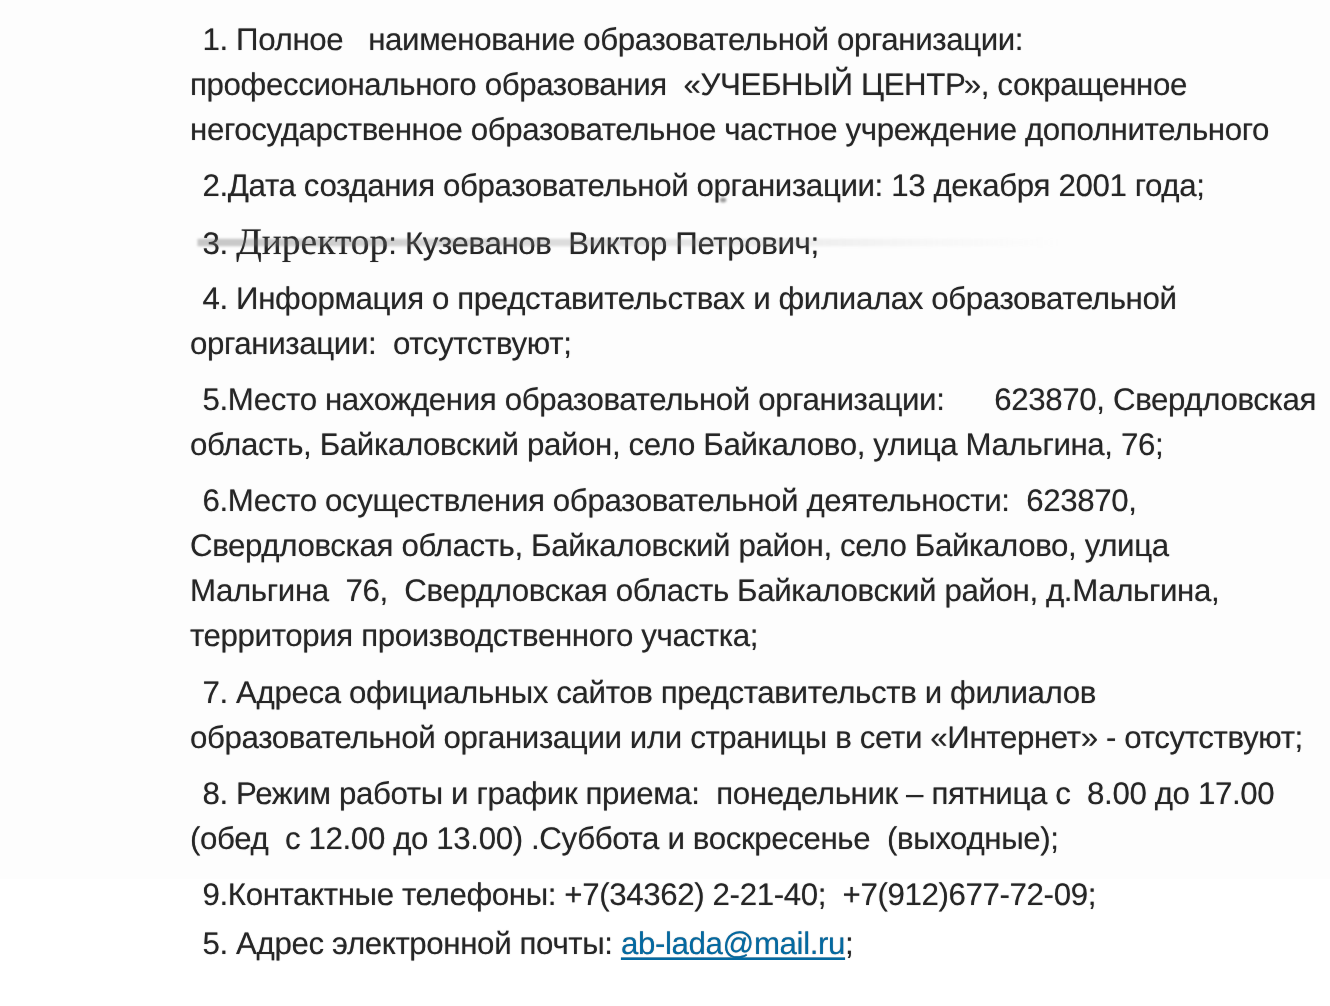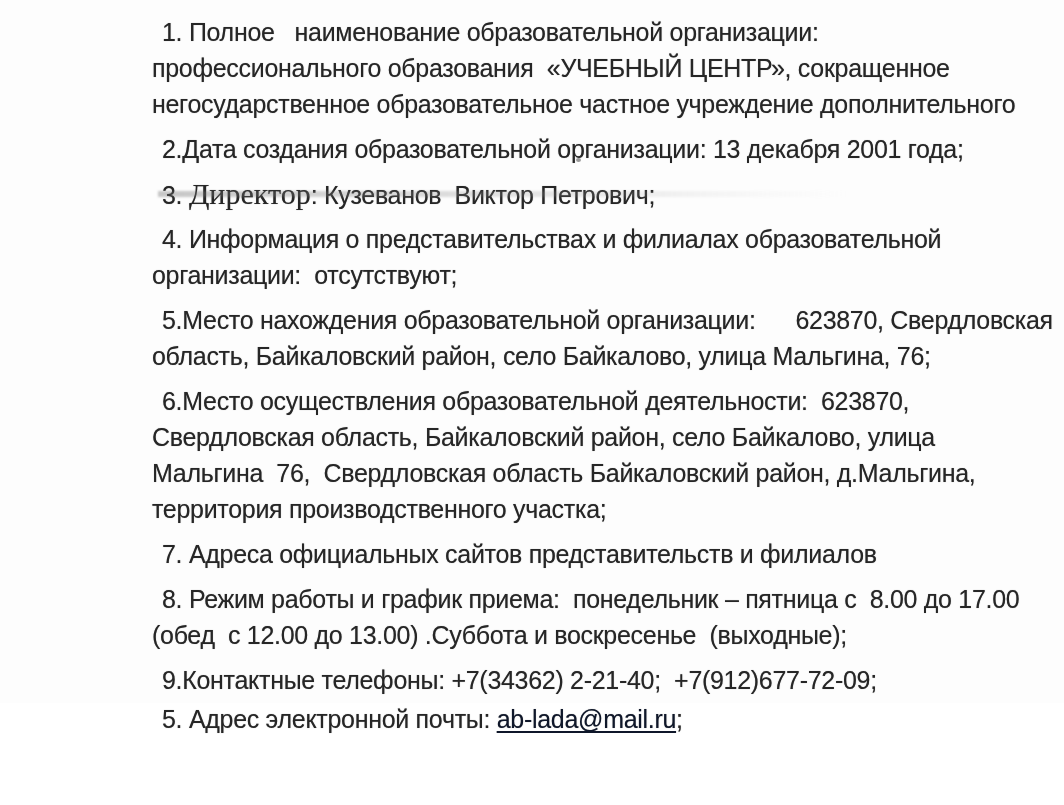--- a/index.html
+++ b/index.html
@@ -34,21 +34,21 @@
   }
   .ln.first { padding-left: 10px; }
   .serif-term {
     font-family: "Liberation Serif", "DejaVu Serif", serif;
     font-size: 30px;
     letter-spacing: 0;
   }
   .email-link {
     text-decoration: underline;
     text-underline-offset: 3px;
-    color: #0f172a;
+    color: #0369a1;
   }
   
   .smear {
     position: absolute;
     left: 158px;
     top: 191px;
     width: 690px;
     height: 6px;
     background: linear-gradient(to right,
       rgba(110,110,110,0.38),
@@ -101,20 +101,21 @@
 
   <div class="para">
     <div class="ln first">6.Место осуществления образовательной деятельности:  623870,</div>
     <div class="ln">Свердловская область, Байкаловский район, село Байкалово, улица</div>
     <div class="ln">Мальгина  76,  Свердловская область Байкаловский район, д.Мальгина,</div>
     <div class="ln">территория производственного участка;</div>
   </div>
 
   <div class="para">
     <div class="ln first">7. Адреса официальных сайтов представительств и филиалов</div>
+    <div class="ln">образовательной организации или страницы в сети «Интернет» - отсутствуют;</div>
   </div>
 
   <div class="para">
     <div class="ln first">8. Режим работы и график приема:  понедельник – пятница с  8.00 до 17.00</div>
     <div class="ln">(обед  с 12.00 до 13.00) .Суббота и воскресенье  (выходные);</div>
   </div>
 
   <div class="para tight">
     <div class="ln first">9.Контактные телефоны: +7(34362) 2-21-40;  +7(912)677-72-09;</div>
   </div>

